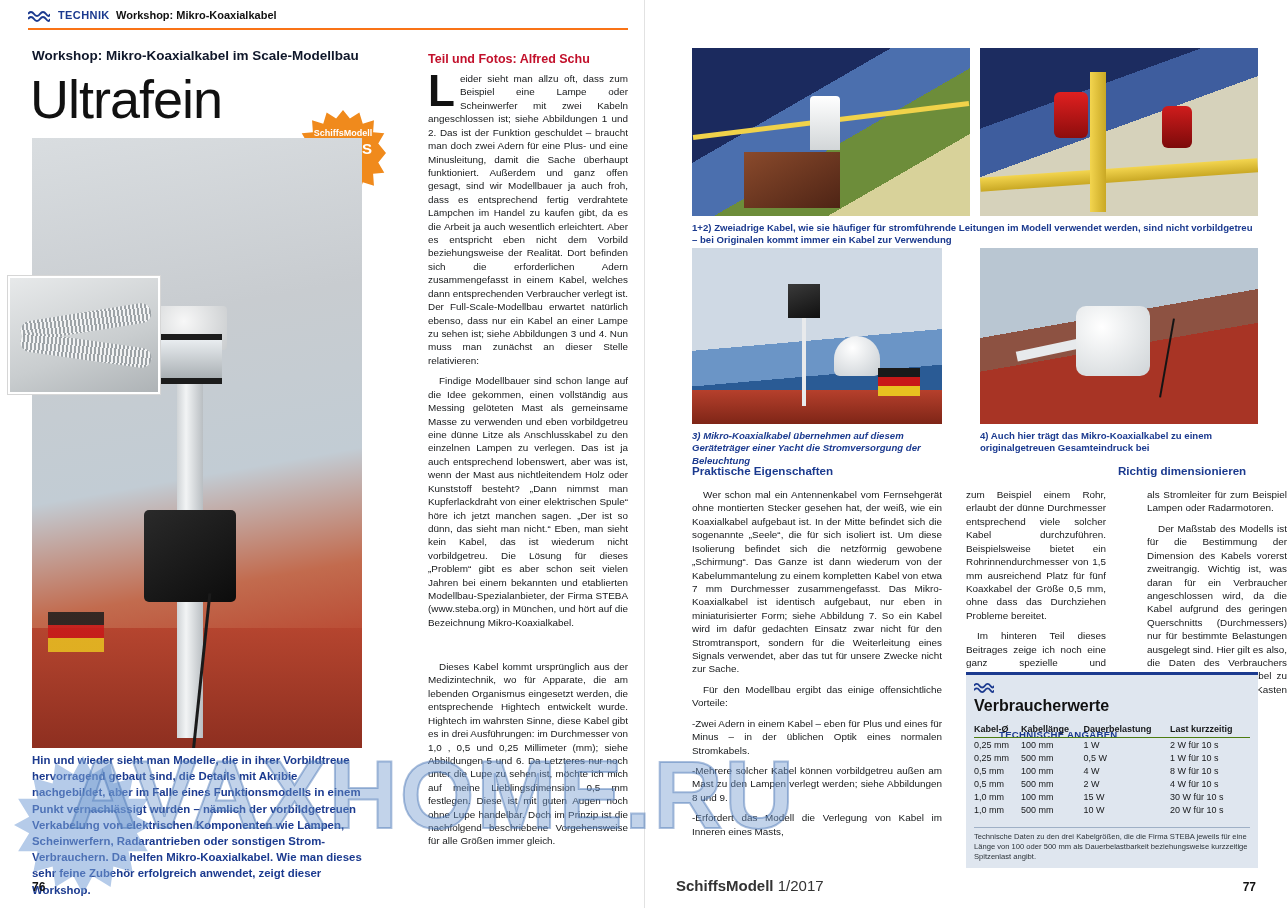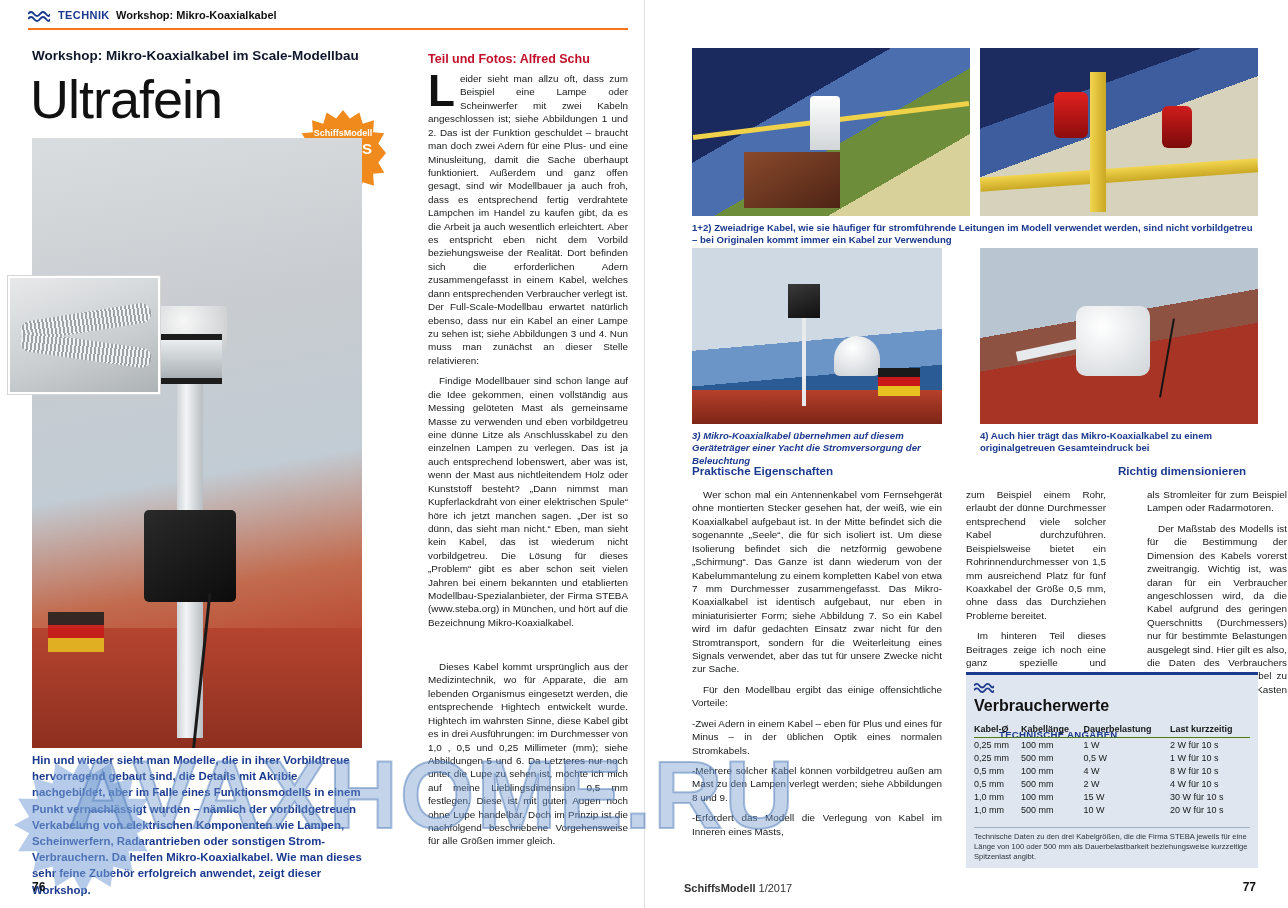--- a/index.html
+++ b/index.html
@@ -244,21 +244,21 @@
 
   
   .folio {
     position:absolute; bottom:14px;
     font-size:12px; font-weight:bold; color:#111;
   }
   #folio-left { left:32px; }
   #folio-right { right:32px; }
   .magfoot {
     position:absolute; bottom:14px; left:676px;
-    font-size:11px; color:#333;margin-left:8px;
+    font-size:15px; color:#333;
   }
   .magfoot b { font-weight:bold; }
 
   
   .watermark {
     position:absolute; left:0; top:0; width:1060px; height:908px;
     pointer-events:none;
     margin-left:8px;
   }
   .watermark .wm-text {

